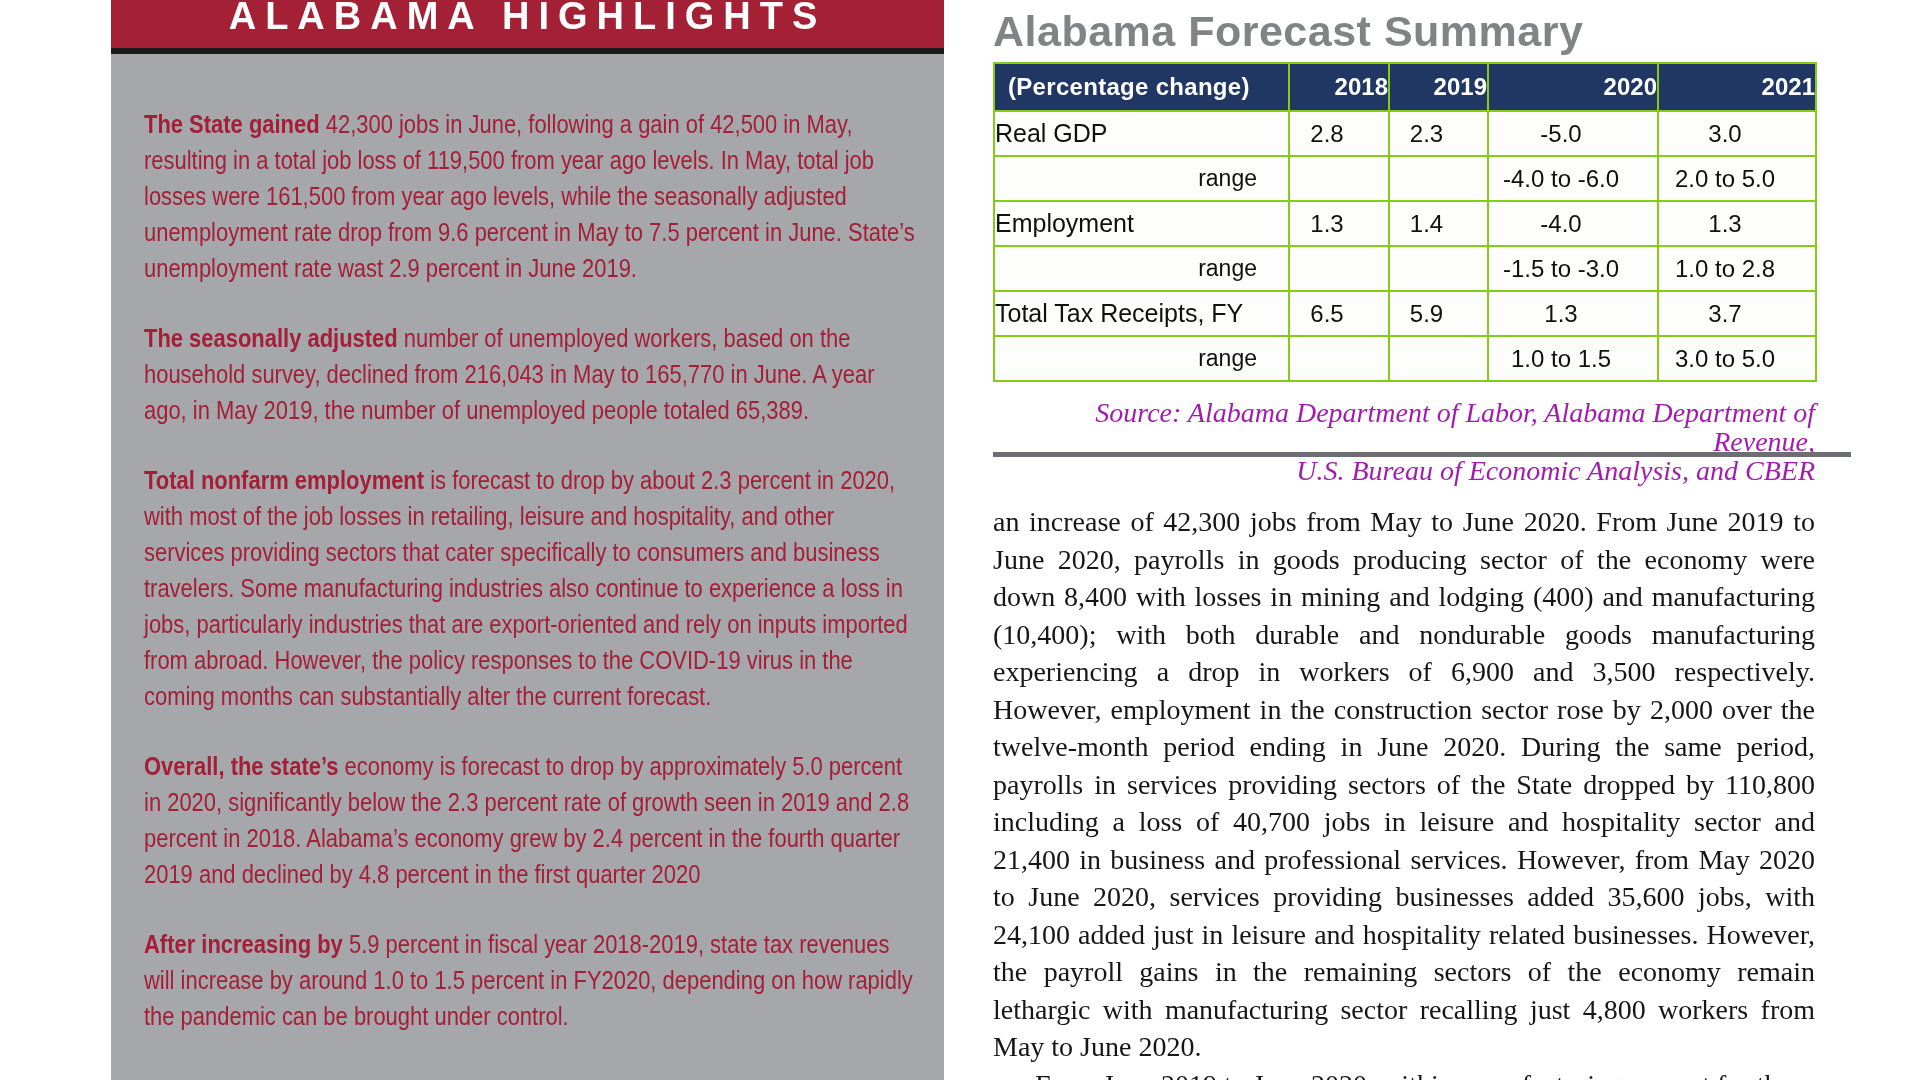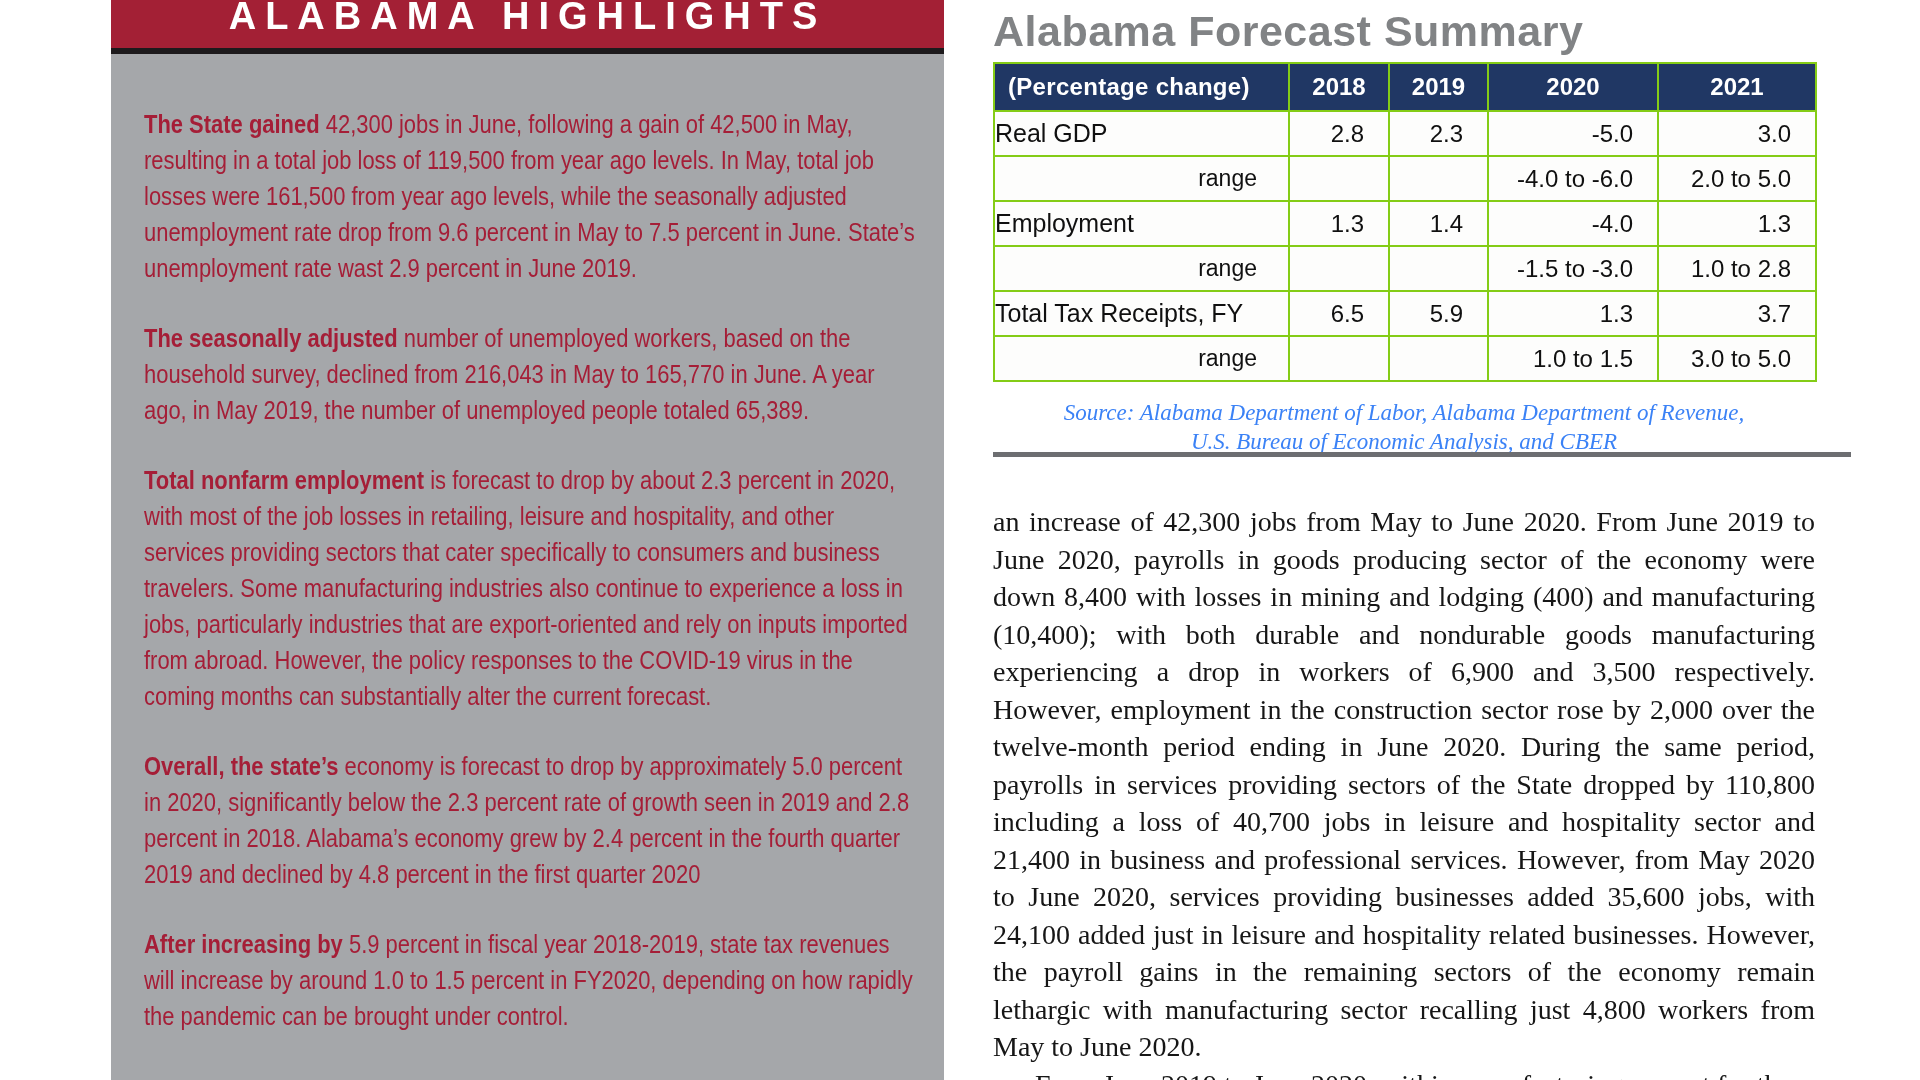--- a/index.html
+++ b/index.html
@@ -50,36 +50,36 @@
   }
   .forecast-table {
     position: absolute; top: 38px; left: 0; width: 822px;
     border-collapse: collapse; table-layout: fixed;
   }
   .forecast-table th, .forecast-table td {
     border: 2px solid #84cc16; padding: 0; vertical-align: middle;
   }
   .forecast-table thead th {
     background: #203764; color: #ffffff; font-size: 24px;
-    font-weight: bold; height: 48px; text-align: center;
+    font-weight: bold; height: 48px; text-align: right;
   }
   .forecast-table thead th.first {
     text-align: left; padding-left: 13px; letter-spacing: 0.3px;
   }
   .forecast-table tbody td {
     background: #fdfdfc; height: 45px; font-size: 24px; color: #101010;
   }
   .forecast-table td.rowlabel { text-align: left; font-size: 25px; }
   .forecast-table td.range-label { text-align: right; padding-right: 31px; font-size: 23px; }
-  .forecast-table td.num { text-align: right; padding-right: 24px; }
+  .forecast-table td.num { text-align: center; padding-right: 24px; }
 
   .source {
     position: absolute; top: 374px; left: 0; width: 822px;
-    text-align: center; font-family: "Liberation Serif", serif;
-    font-style: italic; font-size: 23px; line-height: 29px; color: #3b82f6;
+    text-align: right; font-family: "Liberation Serif", serif;
+    font-style: italic; font-size: 28px; line-height: 29px; color: #a21caf;
   }
   .divider {
     position: absolute; top: 428px; left: 0;
     width: 858px; height: 5px; background: #6d6e71;
   }
   .body-text {
     position: absolute; top: 479px; left: 0; width: 822px;
     font-family: "Liberation Serif", serif; font-size: 28px;
     line-height: 37.5px; color: #161616; text-align: justify;
   }

